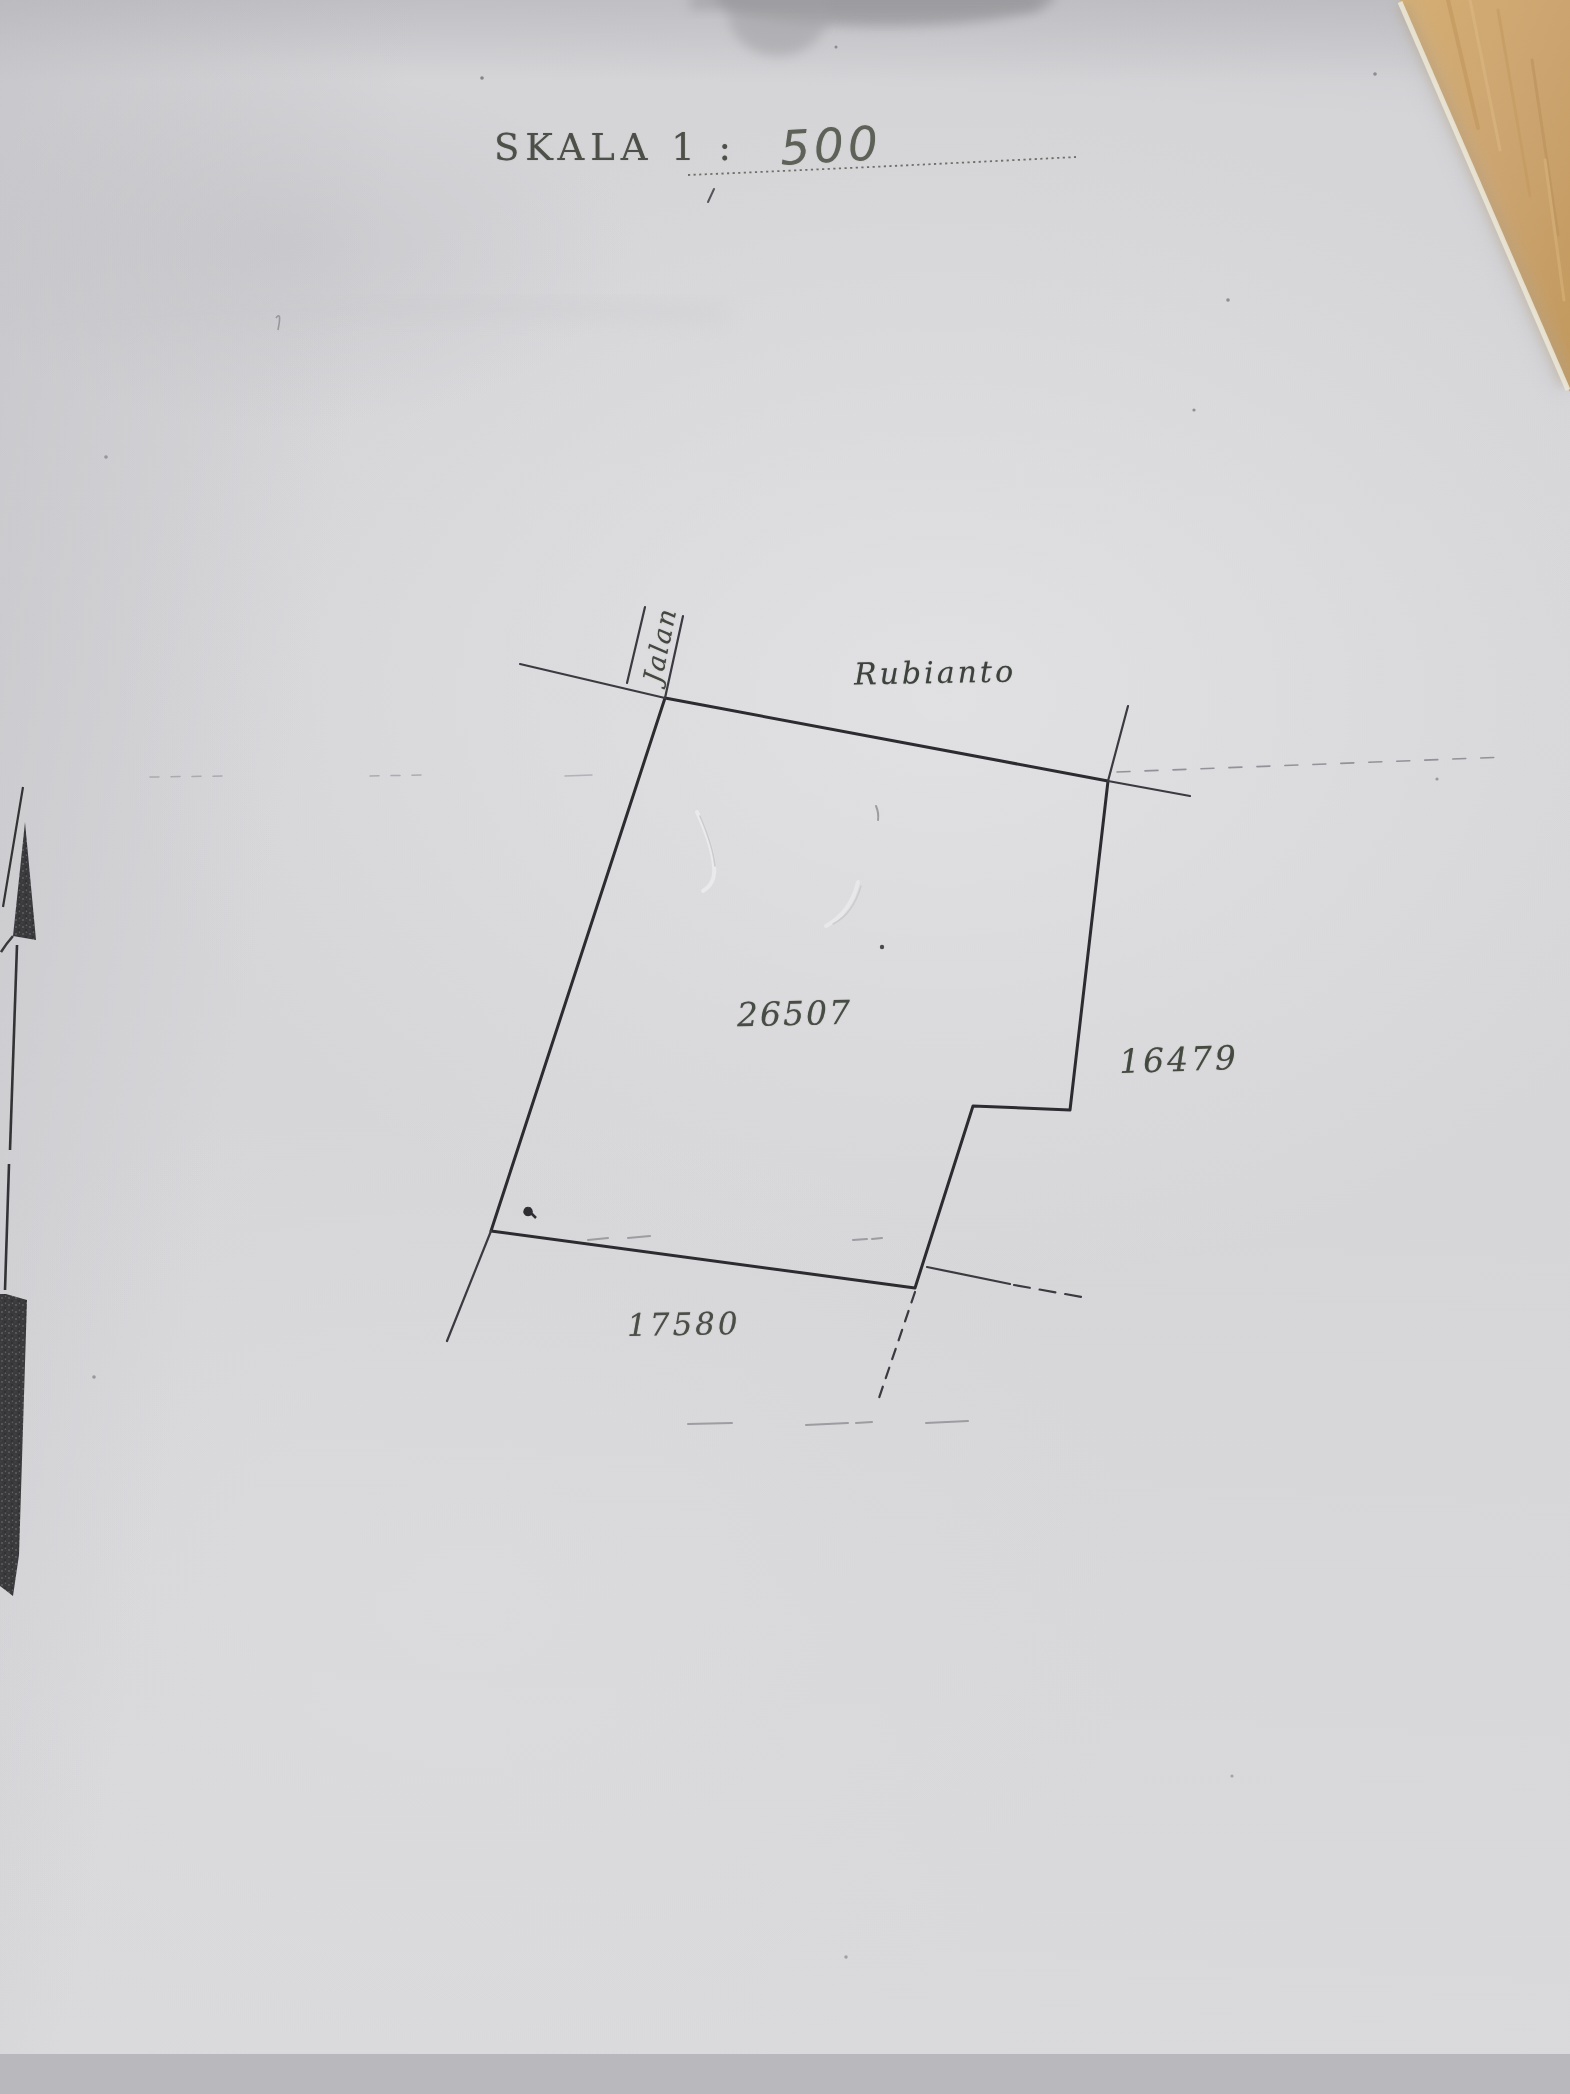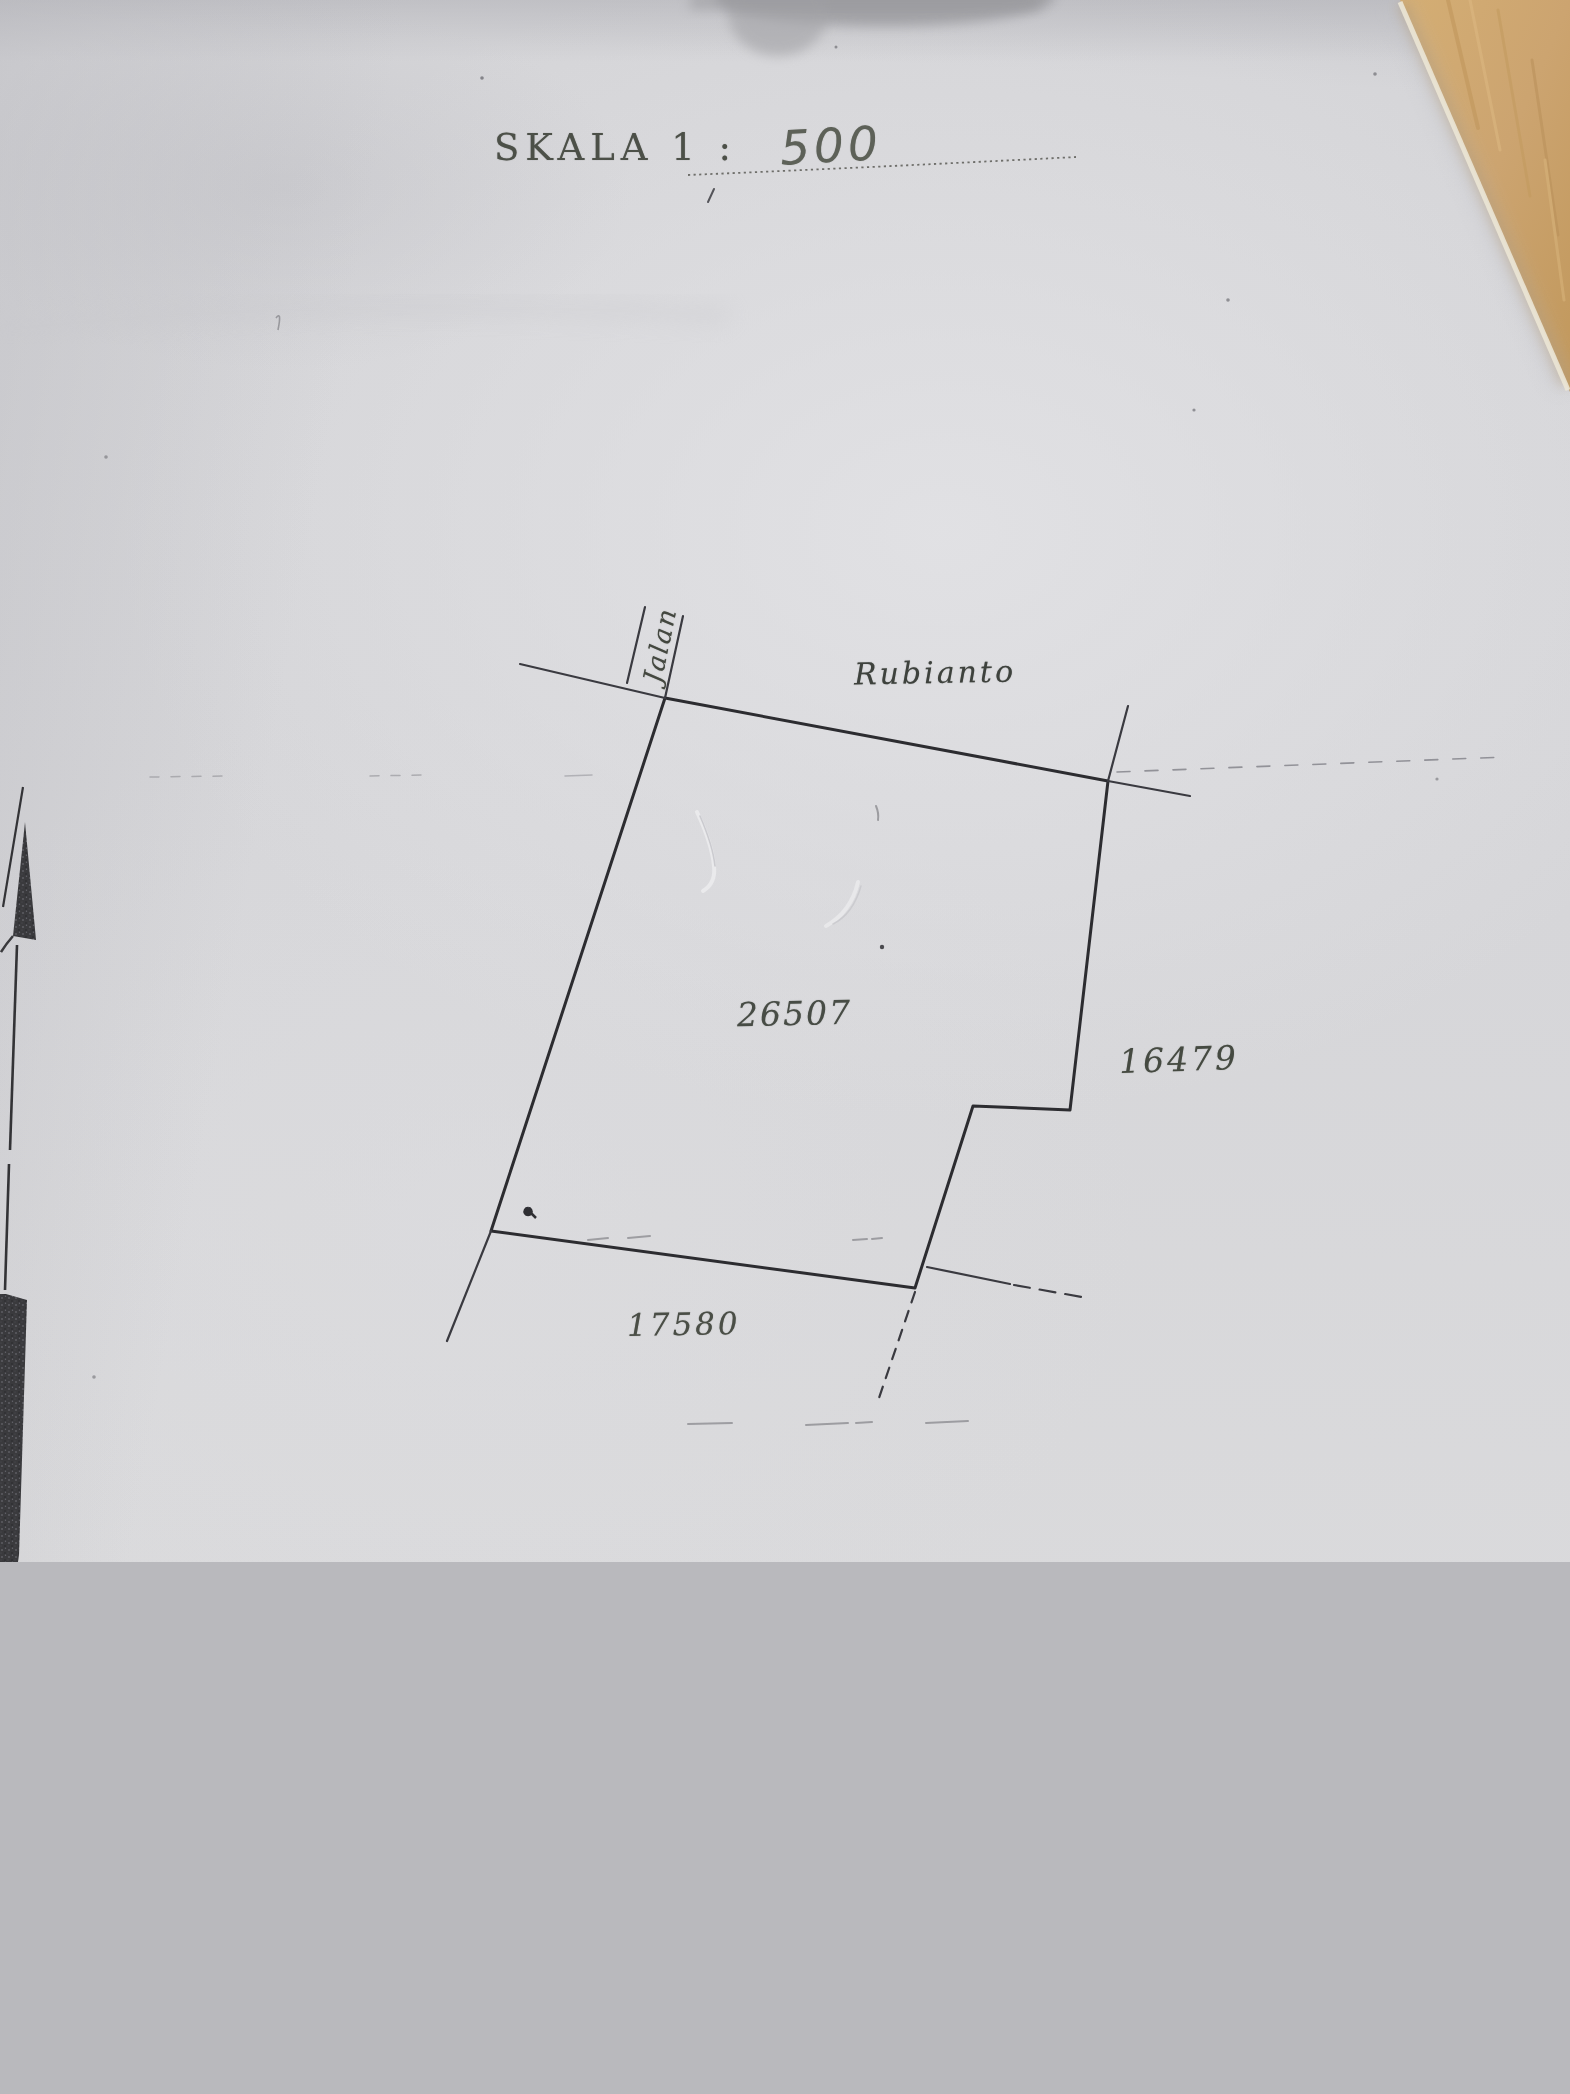--- a/index.html
+++ b/index.html
@@ -1,17 +1,17 @@
 <!DOCTYPE html>
 <html><head>
 <meta charset="utf-8">
 <style>
   html,body{margin:0;padding:0;background:#b9b9bd;}
   #stage{
-    position:relative;width:1570px;height:1562px;overflow:hidden;
+    position:relative;width:1570px;height:2054px;overflow:hidden;
     background:
       radial-gradient(ellipse 1150px 820px at 60% 34%, rgba(226,226,229,.9), rgba(226,226,229,0) 72%),
       radial-gradient(ellipse 900px 700px at 30% 78%, rgba(221,221,224,.55), rgba(221,221,224,0) 75%),
       linear-gradient(183deg, #cbcbcf 0%, #d5d5d8 6%, #d6d6d9 55%, #dadadc 100%),
       #d4d4d7;
     font-family:"DejaVu Serif","Liberation Serif",serif;
     text-align:right;
   }
   
   #stage::before{

